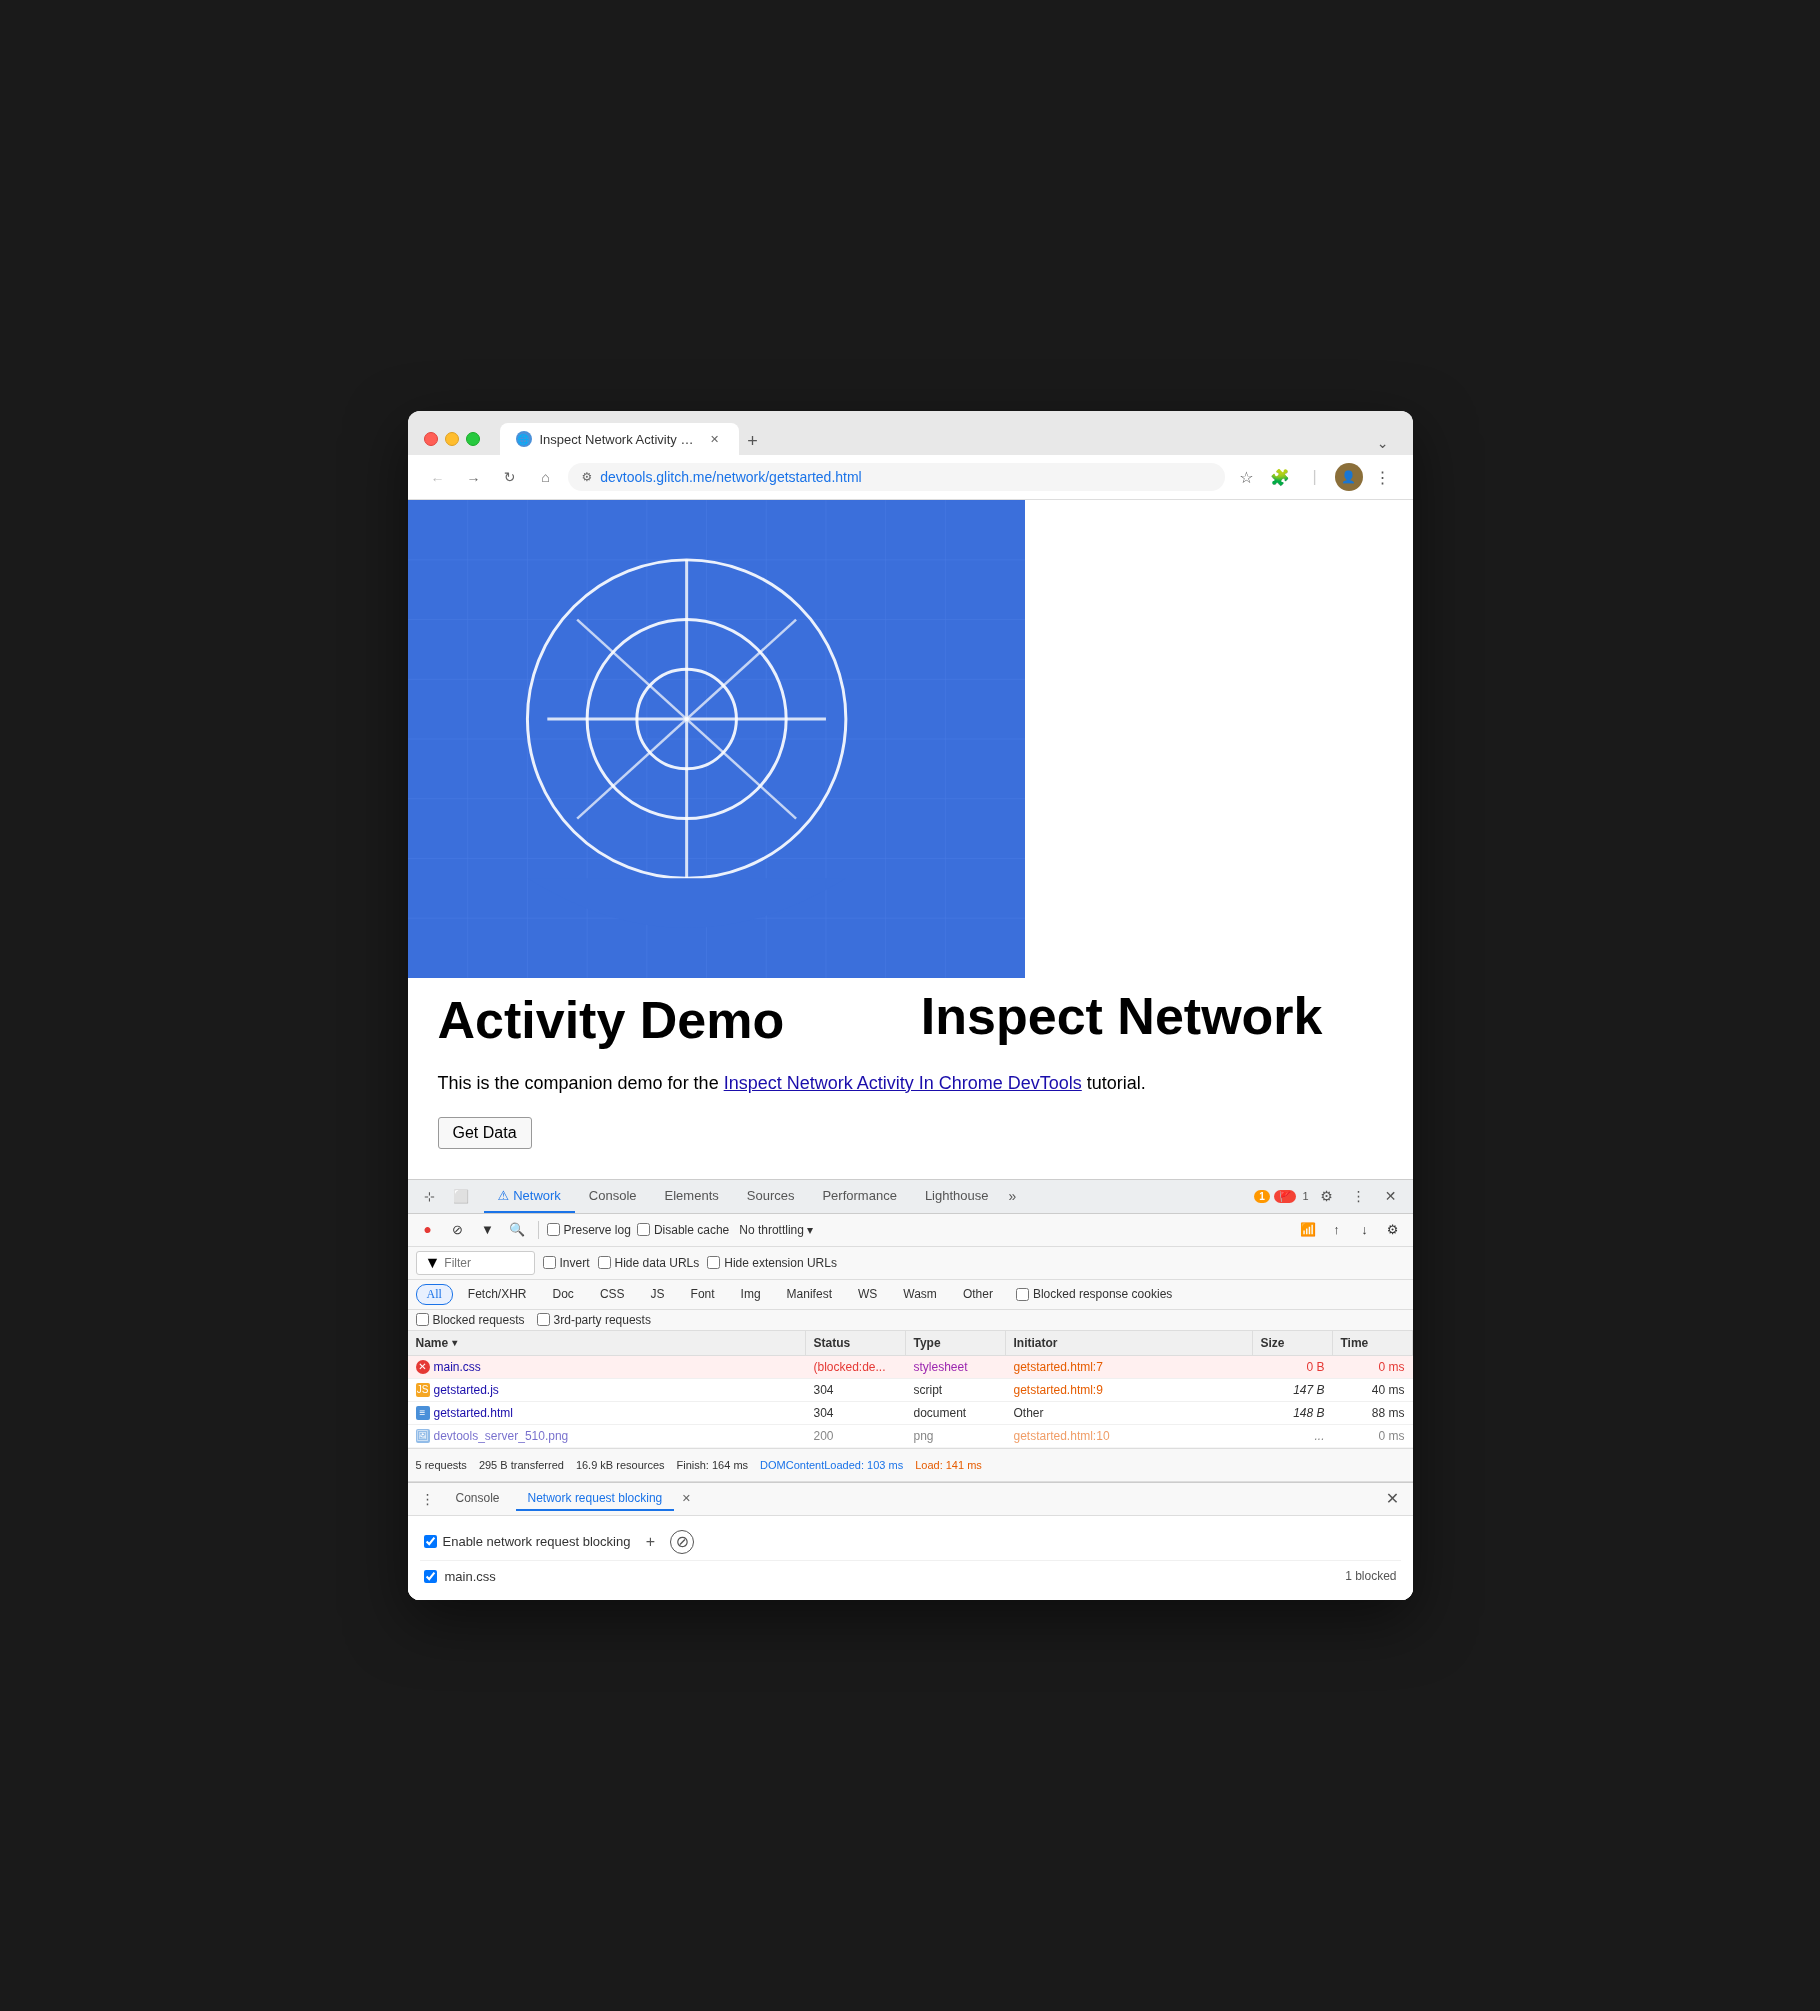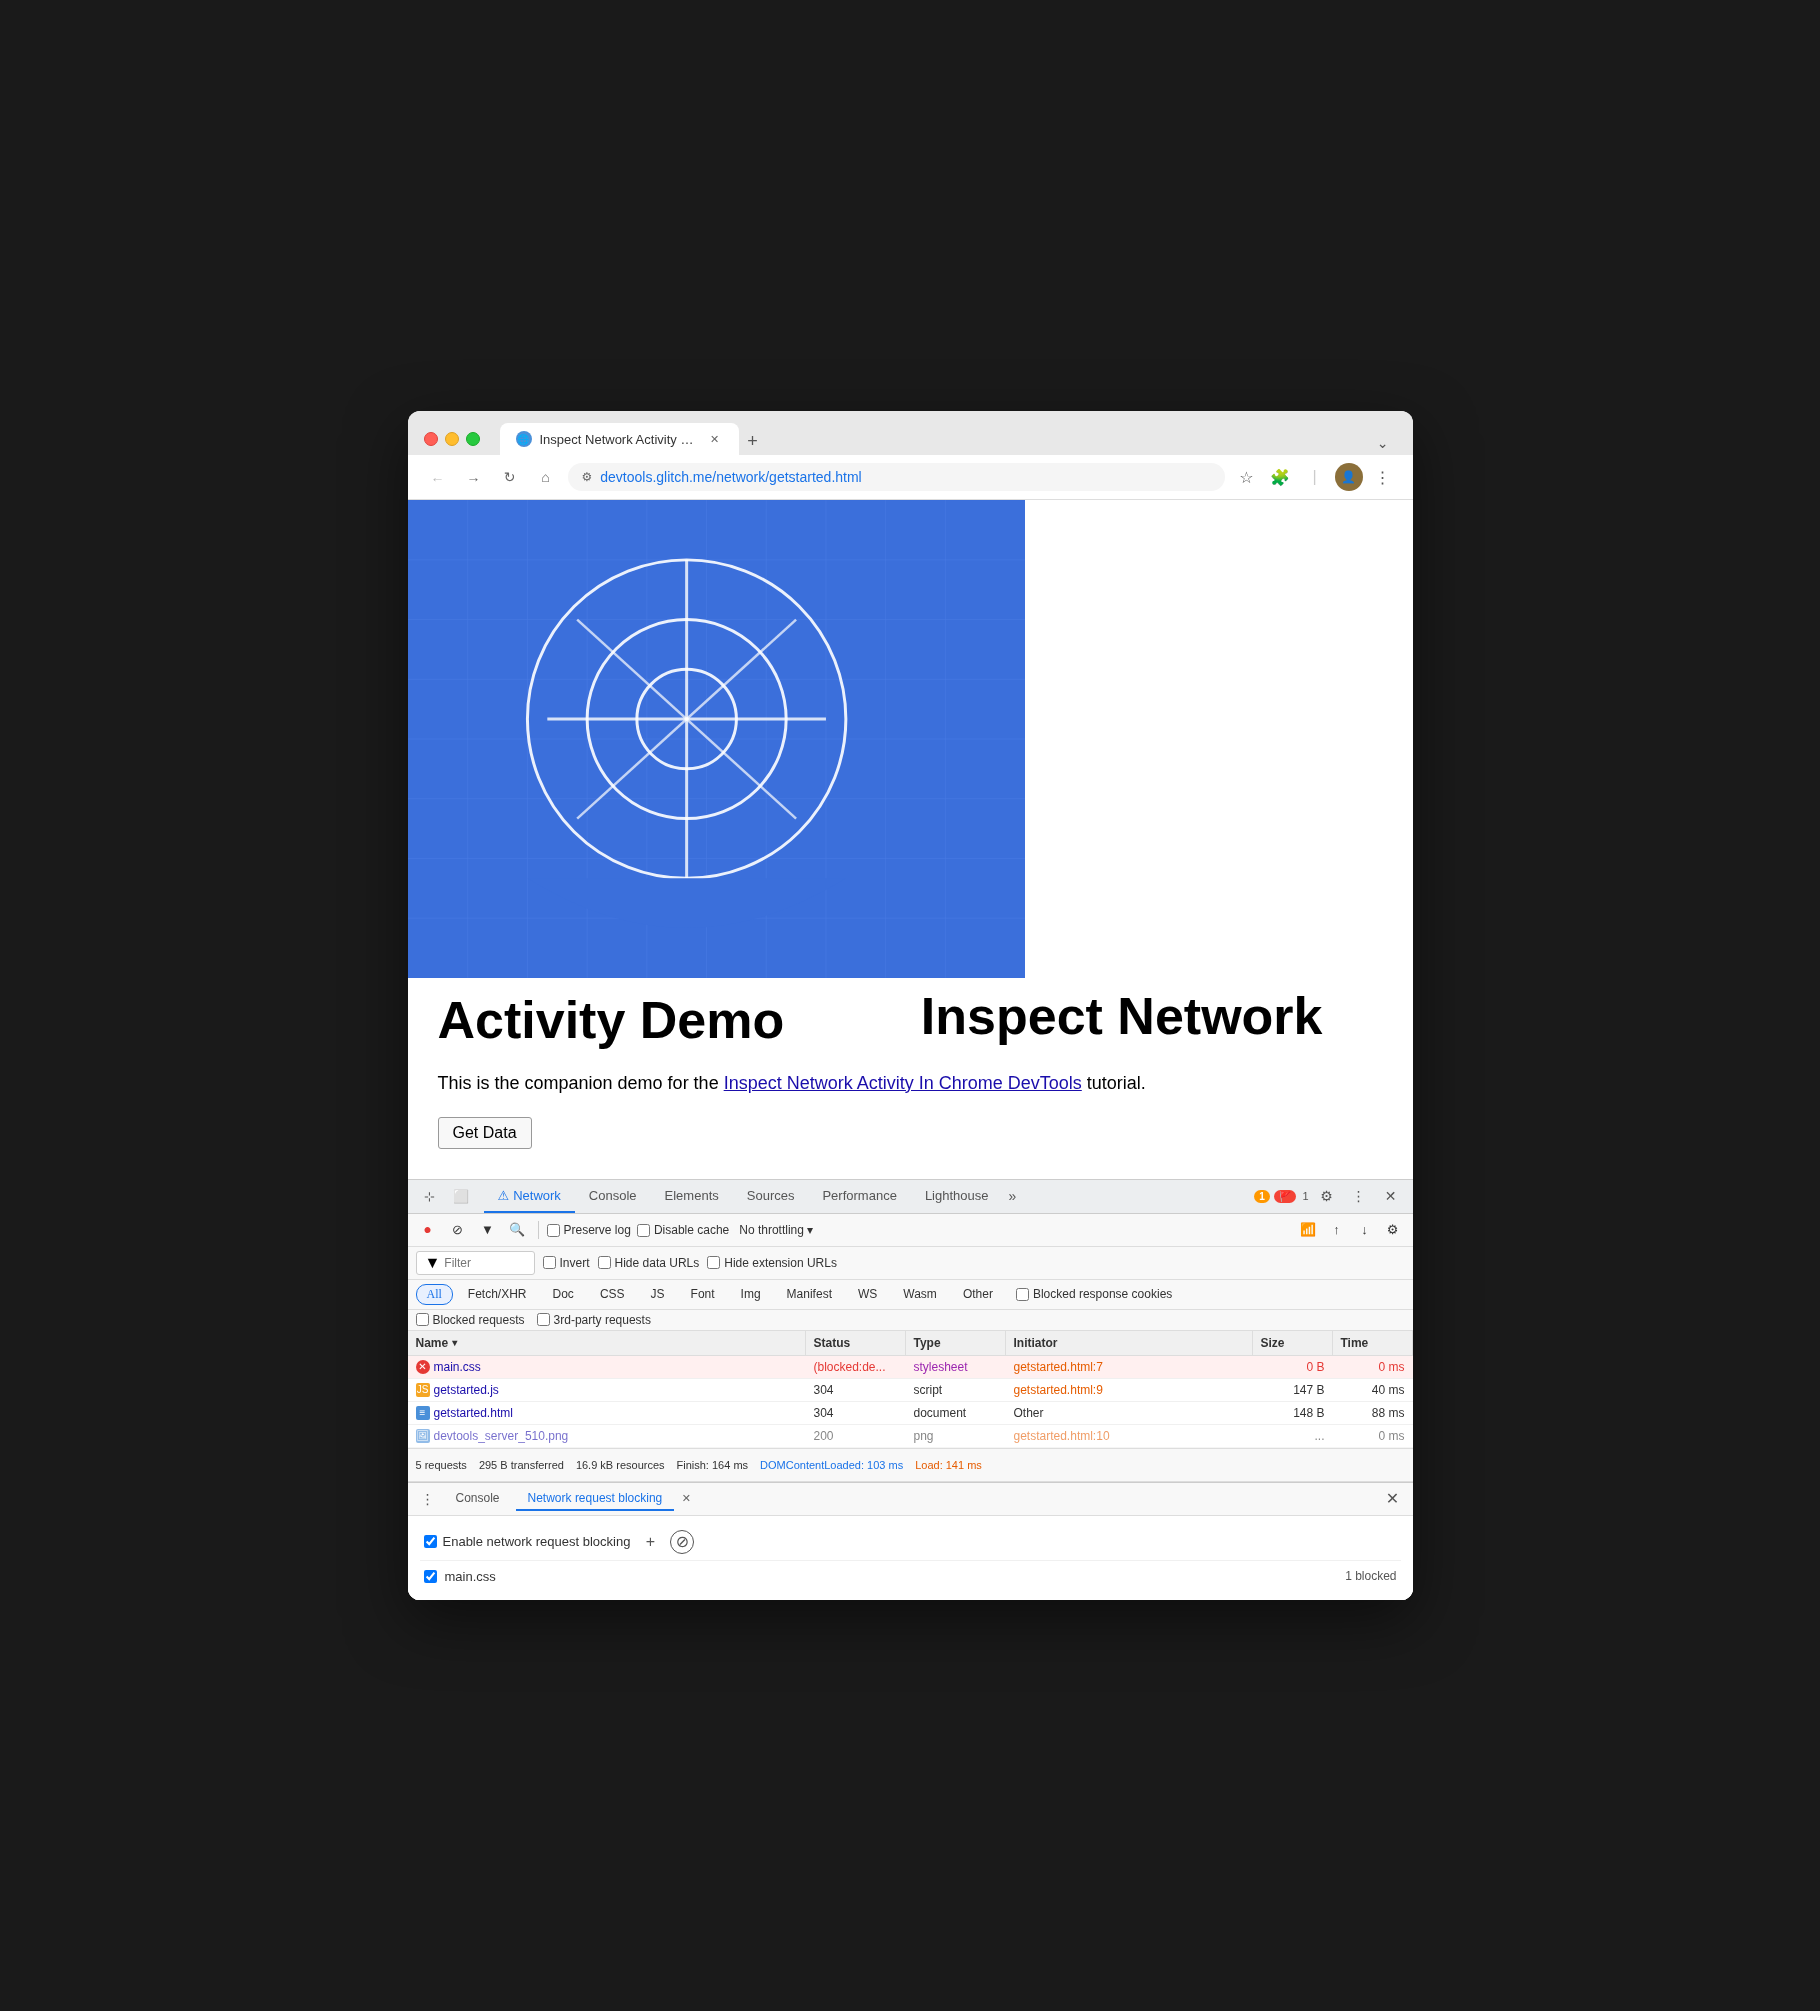--- a/index.html
+++ b/index.html
@@ -378,21 +378,21 @@
       cursor: pointer;
       font-size: 13px;
       color: #333;
     }
     .nt-btn.record-stop { color: #e53935; }
 
     .nt-separator { width: 1px; height: 18px; background: #ccc; margin: 0 2px; }
 
     .nt-checkbox-label {
       display: flex;
-      align-items: flex-end;
+      align-items: center;
       gap: 4px;
       font-size: 12px;
       color: #333;
       cursor: pointer;
       white-space: nowrap;
     }
 
     .nt-checkbox-label input { cursor: pointer; }
 
     .throttle-select {
@@ -558,21 +558,21 @@
       color: #1a0dab;
     }
 
     .nt-cell.status-blocked { color: #e53935; }
     .nt-cell.status-ok { color: #333; }
     .nt-cell.type-stylesheet { color: #9c27b0; }
     .nt-cell.type-script { color: #333; }
     .nt-cell.type-doc { color: #333; }
     .nt-cell.initiator-link { color: #e65c00; }
     .nt-cell.size-zero { color: #e53935; text-align: right; justify-content: flex-end; }
-    .nt-cell.size-val { text-align: right; justify-content: flex-end; }
+    .nt-cell.size-val { text-align: right; justify-content: flex-end; font-style: italic; }
     .nt-cell.time-zero { color: #e53935; text-align: right; justify-content: flex-end; }
     .nt-cell.time-val { text-align: right; justify-content: flex-end; }
 
     .file-icon {
       width: 14px;
       height: 14px;
       display: inline-flex;
       align-items: center;
       justify-content: center;
       font-size: 10px;

